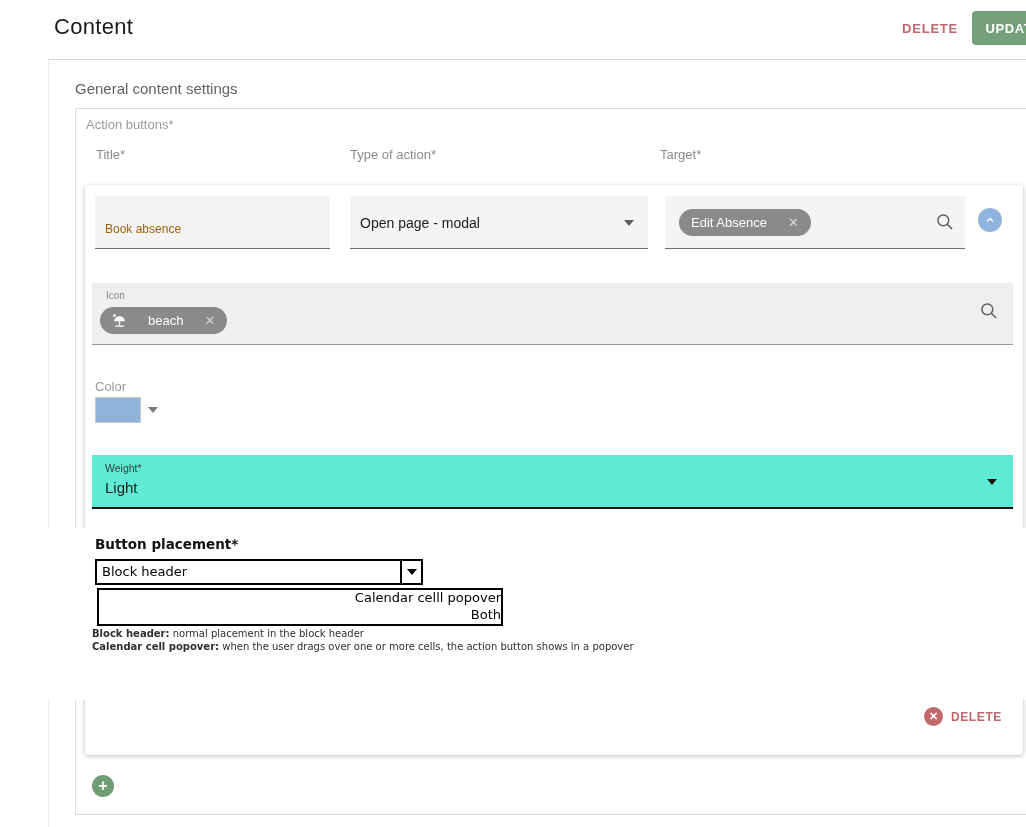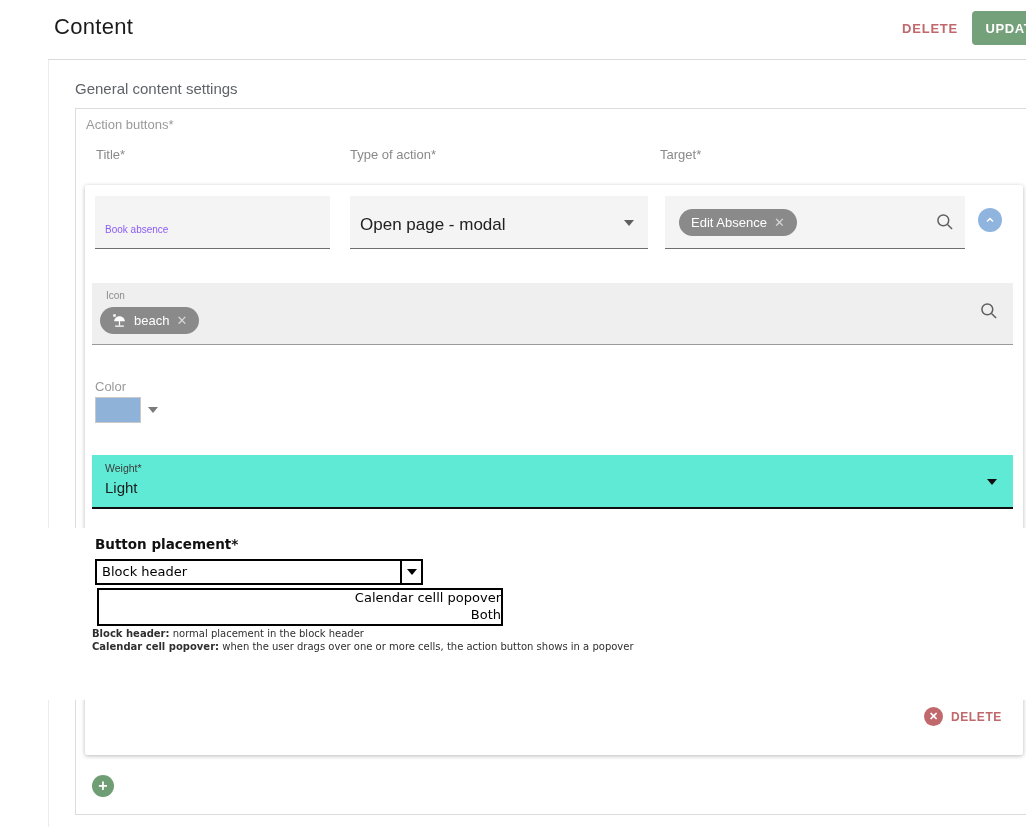--- a/index.html
+++ b/index.html
@@ -26,29 +26,29 @@
   .col-label{top:147px;font-size:13px;color:#8a8a8a;}
 
   
   .item-card{left:45px;top:185px;width:938px;height:570px;background:#fff;border-radius:2px;
              box-shadow:0 1px 4px rgba(0,0,0,.28);z-index:1;}
 
   
   .fill-field{background:#f4f4f4;border-bottom:1px solid #6e6e6e;box-sizing:border-box;}
   .title-field{left:55px;top:196px;width:235px;height:53px;z-index:2;}
   .title-field input{width:100%;height:100%;background:transparent;border:none;outline:none;
-       font-size:10px;color:#8b5cf6;padding:14px 0 0 10px;box-sizing:border-box;
+       font-size:12px;color:#a16207;padding:14px 0 0 10px;box-sizing:border-box;
        font-family:"Liberation Sans",sans-serif;}
   .type-field{left:310px;top:196px;width:298px;height:53px;z-index:2;cursor:pointer;}
-  .type-value{position:absolute;left:10px;top:19px;font-size:17px;color:#212121;}
+  .type-value{position:absolute;left:10px;top:19px;font-size:14px;color:#212121;}
   .tri{width:0;height:0;border-left:5px solid transparent;border-right:5px solid transparent;
        border-top:6px solid #5f5f5f;}
   .type-arrow{position:absolute;right:14px;top:24px;}
   .target-field{left:625px;top:196px;width:300px;height:53px;z-index:2;}
-  .chip{display:inline-flex;align-items:center;gap:7px;background:#8a8a8a;color:#fff;
+  .chip{display:inline-flex;align-items:center;gap:21px;background:#8a8a8a;color:#fff;
         border-radius:15px;font-size:13px;padding:0 12px;height:27px;}
   .chip .x{color:#d6d6d6;font-size:13px;cursor:pointer;}
   .target-chip{position:absolute;left:14px;top:13px;}
   .search-ic{position:absolute;width:20px;height:20px;cursor:pointer;}
   .target-search{right:10px;top:16px;}
   .collapse-btn{left:938px;top:208px;width:24px;height:24px;border-radius:50%;background:#8fb4de;
         display:flex;align-items:center;justify-content:center;cursor:pointer;z-index:3;border:none;}
 
   .icon-field{left:52px;top:283px;width:921px;height:62px;background:#efefef;
         border-bottom:1px solid #9a9a9a;box-sizing:border-box;z-index:2;}

